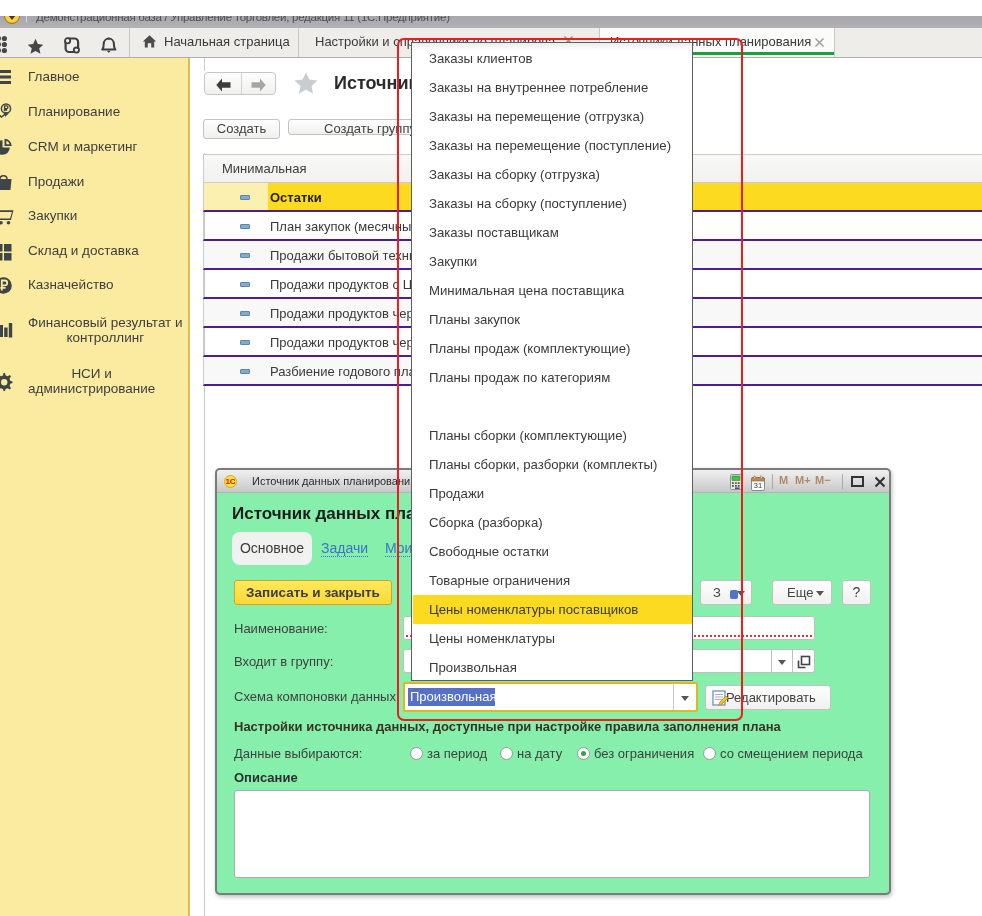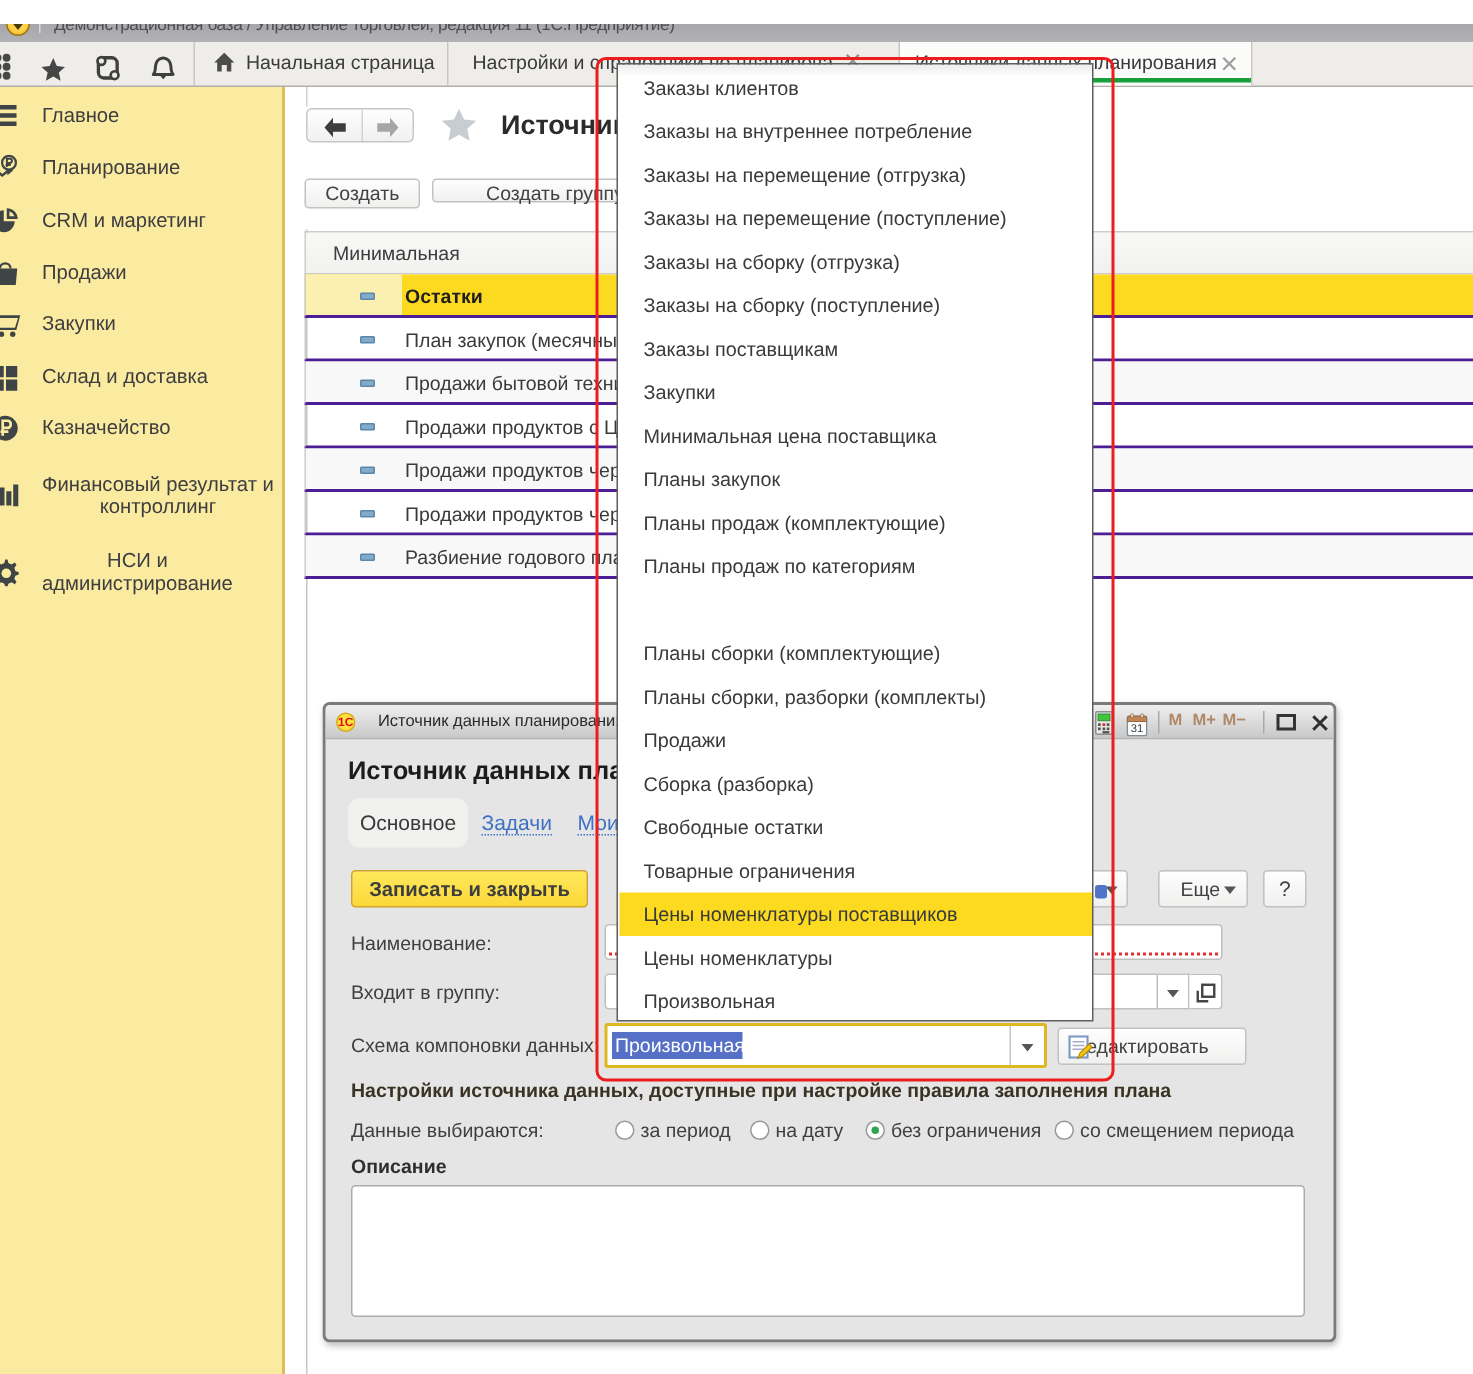--- a/index.html
+++ b/index.html
@@ -42,30 +42,30 @@
 #list { position:absolute; left:203px; top:154px; width:779px; }
 #list .hdr { height:29px; background:linear-gradient(#f8f8f7,#f1f1f0); border:1px solid #cccccc; border-right:none;
   font-size:13px; color:#3c3c3c; line-height:28px; padding-left:18px; }
 #list .row { height:29px; border-bottom:2px solid #4c1d95; border-left:1px solid #cccccc; position:relative; font-size:13px; color:#3a3a3a; line-height:29px; }
 #list .row .dash { position:absolute; left:36px; top:12px; width:10px; height:5px; background:#82aac9; border:1px solid #5d87aa; border-radius:1px; }
 #list .row .nm { position:absolute; left:66px; top:0; white-space:nowrap; }
 #list .stripe { background:#f8f8f8; }
 
 
 #dialog { position:absolute; left:215px; top:468px; width:676px; height:427px;
-  background:#e5e5e5; border-radius:5px;
+  background:#86efac; border-radius:5px;
   box-shadow:inset 0 0 0 2px #7b7b7b, 1px 2px 4px rgba(0,0,0,0.25); }
 #dlg-title { position:absolute; left:2px; top:2px; width:672px; height:23px;
   background:linear-gradient(#f0f0f0,#c8c8c8); border-bottom:1px solid #b2b2b2;
   border-radius:3px 3px 0 0; font-size:11px; color:#2a2a2a; }
 .dlabel { position:absolute; font-size:13px; color:#3f3f3f; white-space:nowrap; }
 .dinput { position:absolute; border:1px solid #bfbfbf; border-radius:3px; background:#fff; }
 
 
-#popup { position:absolute; left:411px; top:42px; width:318px; height:639px;
+#popup { position:absolute; left:411px; top:42px; width:282px; height:639px;
   background:linear-gradient(#ececec,#ffffff 8px); border:1px solid #5e5e5e; overflow:hidden; }
 #popup .it { position:absolute; left:1px; width:316px; height:29px; line-height:29px;
   padding-left:16px; font-size:13.2px; color:#3a3a3a; white-space:nowrap; }
 #popup .sel { background:#fbda20; }
 
 
 #redrect { position:absolute; left:397px; top:38px; width:345.5px; height:683px;
   border:2.5px solid #ee1d1d; border-radius:7px; z-index:50; }
 </style>
 </head>
@@ -331,21 +331,21 @@
     </svg>
   </div>
 
   <div class="dlabel" style="left:19px;top:221px">Схема компоновки данных:</div>
 
   <div style="position:absolute;left:188px;top:214px;width:295px;height:30px;background:#fff;border:2px solid #dfb821;border-radius:2px">
     <div style="position:absolute;left:3px;top:4px;width:87px;height:18px;background:#5570c6;color:#fff;font-size:13px;line-height:18px;padding-left:2px">Произвольная</div>
     <div style="position:absolute;right:22px;top:0;width:1px;height:100%;background:#c6c6c6"></div>
     <span style="position:absolute;right:7px;top:12px;border:4px solid transparent;border-top:5px solid #555"></span>
   </div>
-  <div class="btn" style="left:490px;top:217px;width:126px;height:25px;line-height:23px;text-align:left;padding-left:10px">
+  <div class="btn" style="left:490px;top:217px;width:126px;height:25px;line-height:23px;text-align:left;padding-left:20px">
     <svg style="position:absolute;left:6px;top:4px" width="17" height="17" viewBox="0 0 17 17">
       <rect x="1" y="1" width="12" height="14" fill="#fff" stroke="#7a9ac2" stroke-width="1.4"></rect>
       <path fill="none" stroke="#aac" stroke-width="1" d="M3 4.5 L11 4.5 M3 7 L11 7 M3 9.5 L11 9.5"></path>
       <path fill="#f5c518" stroke="#b98c00" stroke-width="0.8" d="M15.5 6 L9.5 12 L8 15.5 L11.5 14 L17.5 8 Z" transform="translate(-1.5 0)"></path>
     </svg>Редактировать</div>
 
   <div style="position:absolute;left:19px;top:251px;font-size:13px;font-weight:bold;color:#3a3324;white-space:nowrap">Настройки источника данных, доступные при настройке правила заполнения плана</div>
 
   <div class="dlabel" style="left:19px;top:278px">Данные выбираются:</div>
   <div class="dlabel" style="left:212px;top:278px">за период</div>

